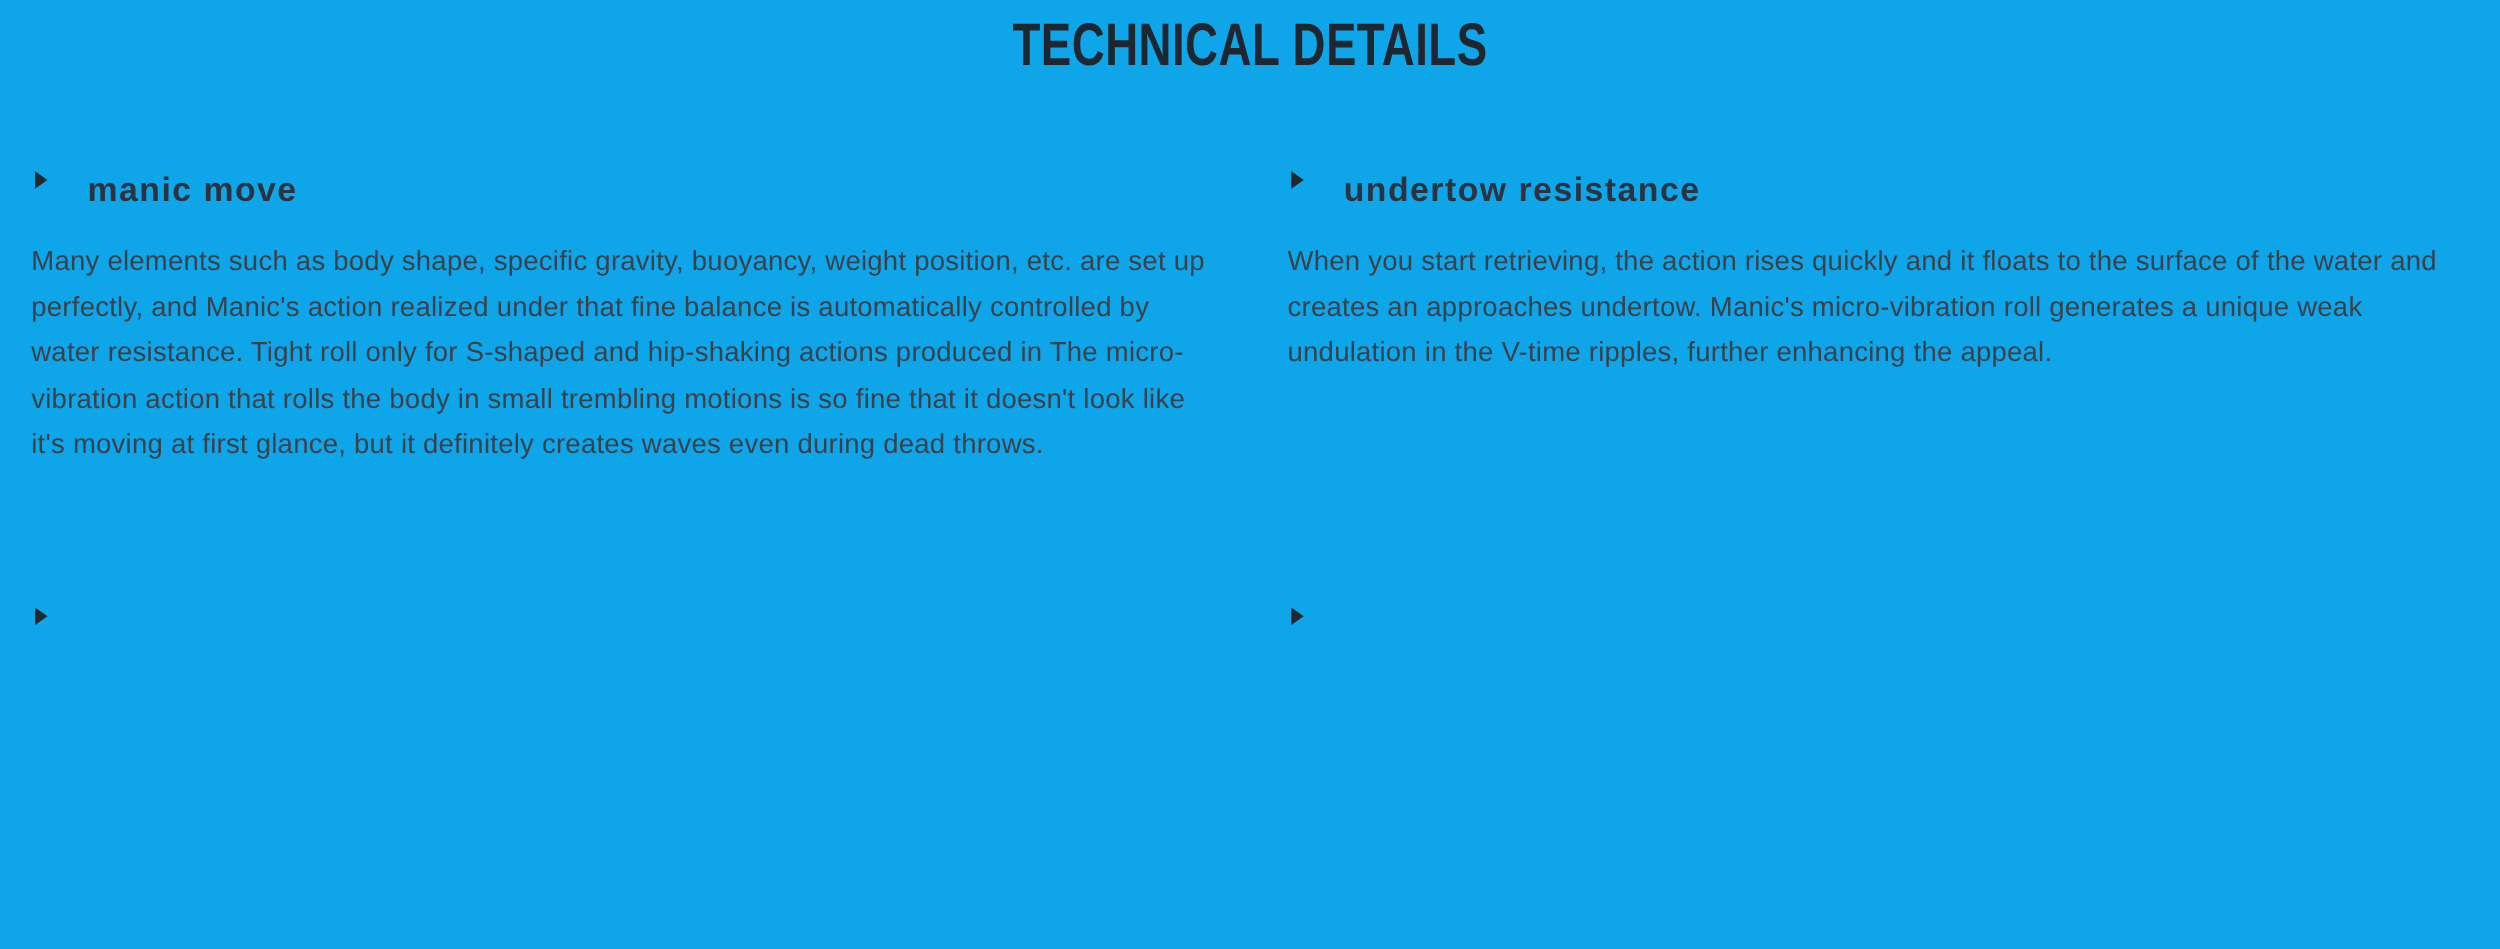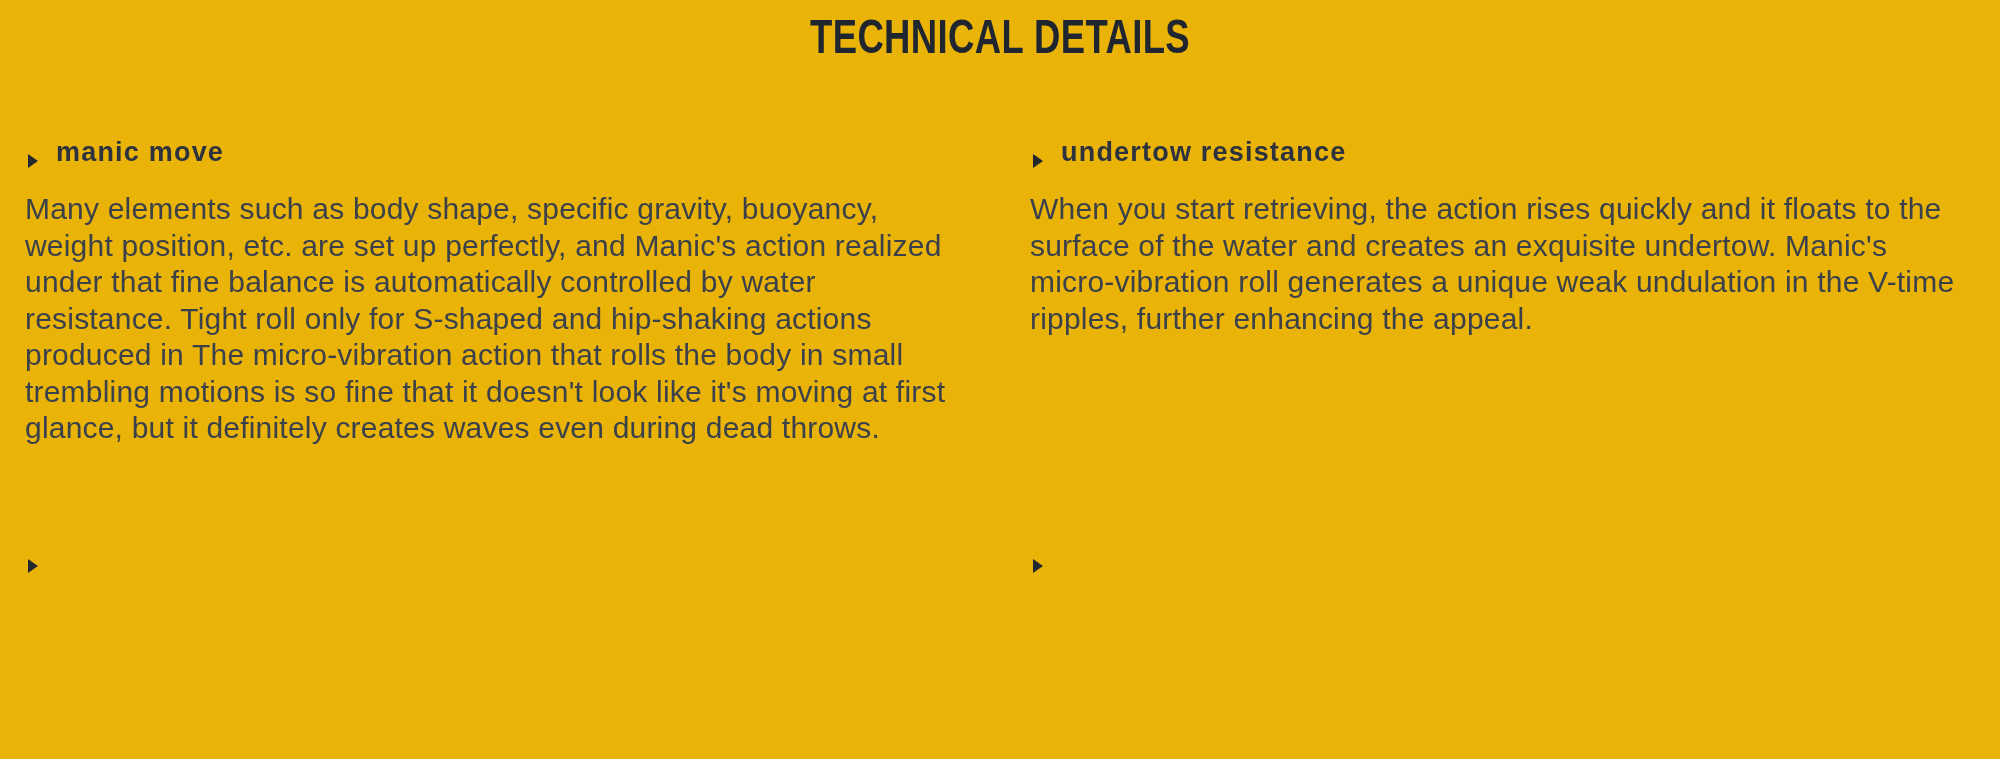--- a/index.html
+++ b/index.html
@@ -4,21 +4,21 @@
 <style>
   html, body { margin: 0; padding: 0; background: #ffffff; }
   body { font-family: "Liberation Sans", sans-serif; }
   .page {
     position: relative;
     width: 2000px;
     height: 759px;
     box-sizing: border-box;
     padding: 13px 25px 0 25px;
     overflow: hidden;
-    background: #eab308;
+    background: #0ea5e9;
   }
   .title-wrap {
     text-align: center;
     margin: 0;
   }
   .title-text {
     display: inline-block;
     font-size: 48px;
     line-height: 48px;
     font-weight: 700;
@@ -30,43 +30,43 @@
   }
   .grid {
     margin-top: 76px;
     display: grid;
     grid-template-columns: 1fr 1fr;
     column-gap: 60px;
     row-gap: 112px;
   }
   .sec-heading {
     display: flex;
-    align-items: flex-end;
-    gap: 18px;
+    align-items: flex-start;
+    gap: 32px;
     cursor: pointer;
   }
   .tri {
     width: 0;
     height: 0;
     border-top: 7px solid transparent;
     border-bottom: 7px solid transparent;
     border-left: 10px solid #23282f;
     flex: 0 0 auto;
     margin-left: 3px;
   }
   .heading-text {
     font-size: 27px;
     font-weight: 700;
     color: #2c333e;
     letter-spacing: 1.2px;
     line-height: 1.15;
   }
   .sec-body {
     margin: 23px 0 0 0;
-    font-size: 30px;
+    font-size: 22px;
     line-height: 36.5px;
     color: #3b414b;
     letter-spacing: 0.2px;
     max-width: 960px;
   }
 </style>
 </head>
 <body>
 
 <div class="page">
@@ -83,21 +83,21 @@
         <span class="heading-text">manic move</span>
       </div>
       <p class="sec-body">Many elements such as body shape, specific gravity, buoyancy, weight position, etc. are set up perfectly, and Manic's action realized under that fine balance is automatically controlled by water resistance. Tight roll only for S-shaped and hip-shaking actions produced in The micro-vibration action that rolls the body in small trembling motions is so fine that it doesn't look like it's moving at first glance, but it definitely creates waves even during dead throws.</p>
     </section>
 
     <section class="cell">
       <div class="sec-heading">
         <span class="tri"></span>
         <span class="heading-text">undertow resistance</span>
       </div>
-      <p class="sec-body">When you start retrieving, the action rises quickly and it floats to the surface of the water and creates an exquisite undertow. Manic's micro-vibration roll generates a unique weak undulation in the V-time ripples, further enhancing the appeal.</p>
+      <p class="sec-body">When you start retrieving, the action rises quickly and it floats to the surface of the water and creates an approaches undertow. Manic's micro-vibration roll generates a unique weak undulation in the V-time ripples, further enhancing the appeal.</p>
     </section>
 
     <section class="cell">
       <div class="sec-heading">
         <span class="tri"></span>
       </div>
     </section>
 
     <section class="cell">
       <div class="sec-heading">

